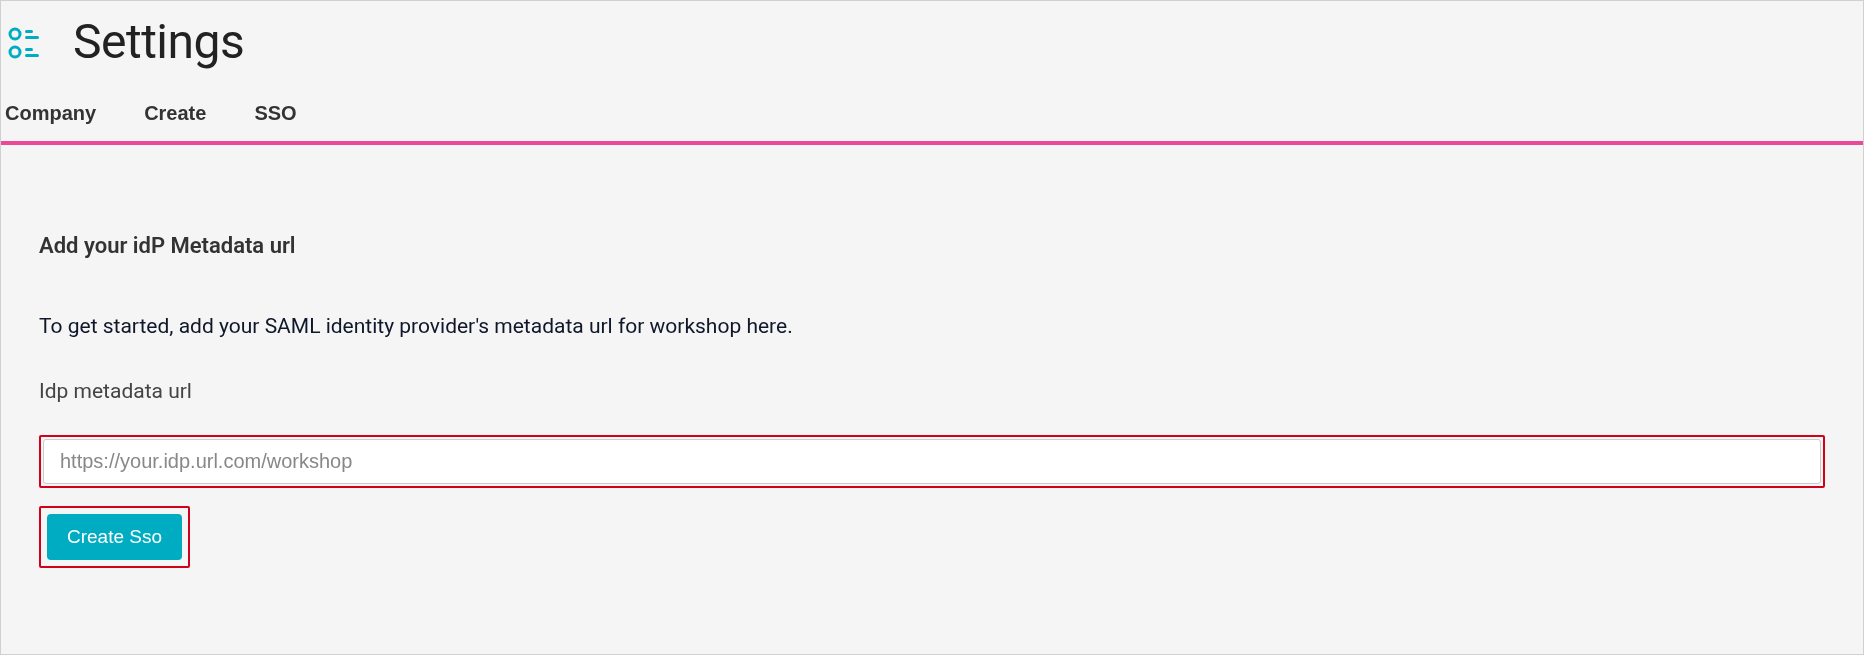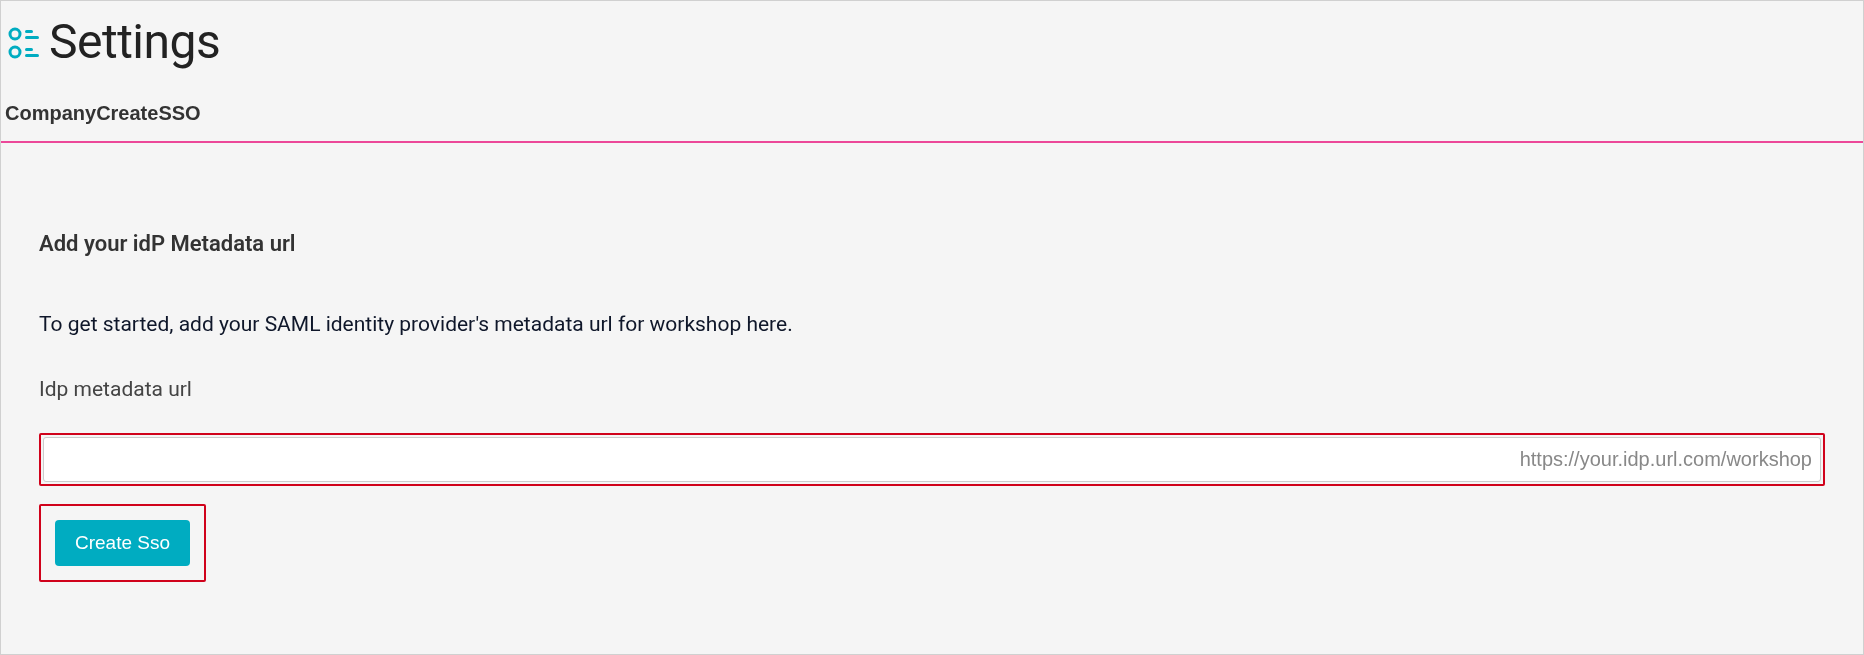--- a/index.html
+++ b/index.html
@@ -16,37 +16,38 @@
     .container {
       width: 100%;
       height: 100%;
       background: #f5f5f5;
       border: 1px solid #d0d0d0;
     }
     .header {
       padding: 12px 12px 0 4px;
       display: flex;
       align-items: center;
-      gap: 4px;
+      gap: 28px;
     }
     .logo {
       width: 40px;
       height: 40px;
       flex-shrink: 0;
     }
     .page-title {
       font-size: 48px;
       font-weight: 400;
       color: #222;
       letter-spacing: -0.5px;
     }
     .tabs {
       display: flex;
+      gap: 48px;
       padding: 32px 10px 16px 4px;
-      border-bottom: 2px solid #ec4899;
+      border-bottom: 4px solid #ec4899;
     }
     .tab {
       font-size: 20px;
       font-weight: 600;
       color: #333;
       cursor: pointer;
       background: none;
       border: none;
       padding: 0;
     }
@@ -74,33 +75,32 @@
     .input-highlight {
       border: 2px solid #d0021b;
       padding: 2px;
       border-radius: 2px;
       margin-bottom: 18px;
     }
     .url-input {
       width: 100%;
       font-size: 20px;
       color: #333;
-      padding: 10px 8px;
+      padding: 10px 16px;
       border: 1px solid #ccc;
       border-radius: 3px;
       background: #fff;
       outline: none;
-      text-align: right;
     }
     .url-input::placeholder {
       color: #888;
     }
     .button-highlight {
       border: 2px solid #d0021b;
-      padding: 14px;
+      padding: 6px;
       border-radius: 2px;
       display: inline-block;
     }
     .create-button {
       background: #00acc1;
       color: #fff;
       font-size: 19px;
       font-weight: 400;
       border: none;
       border-radius: 4px;

